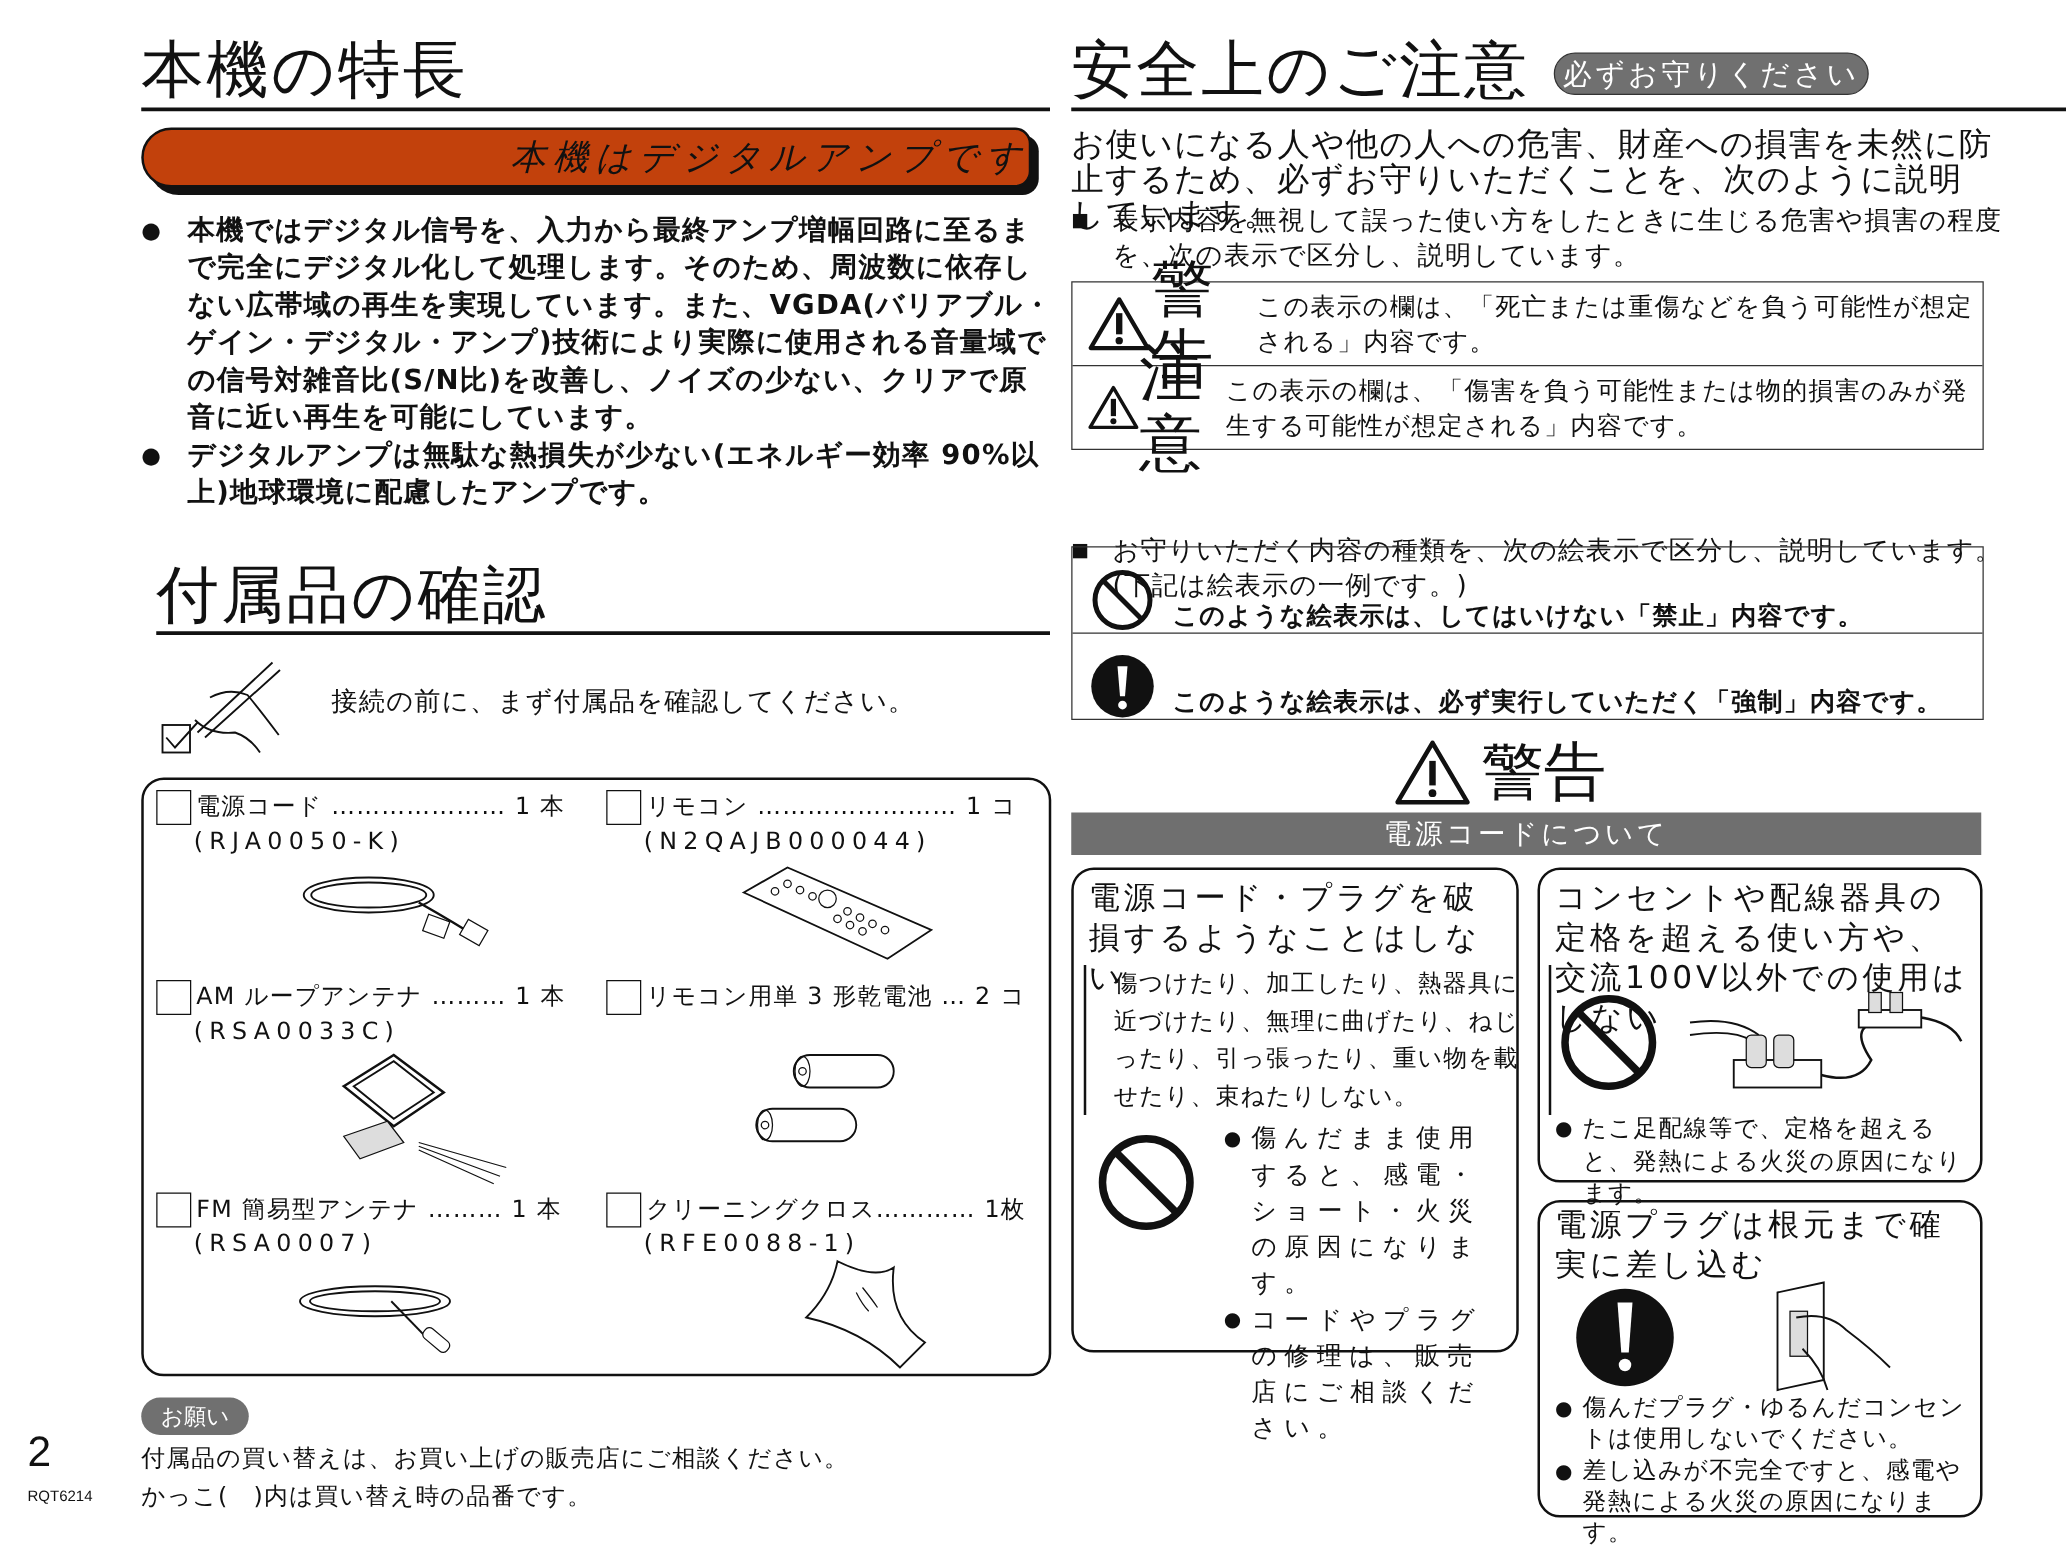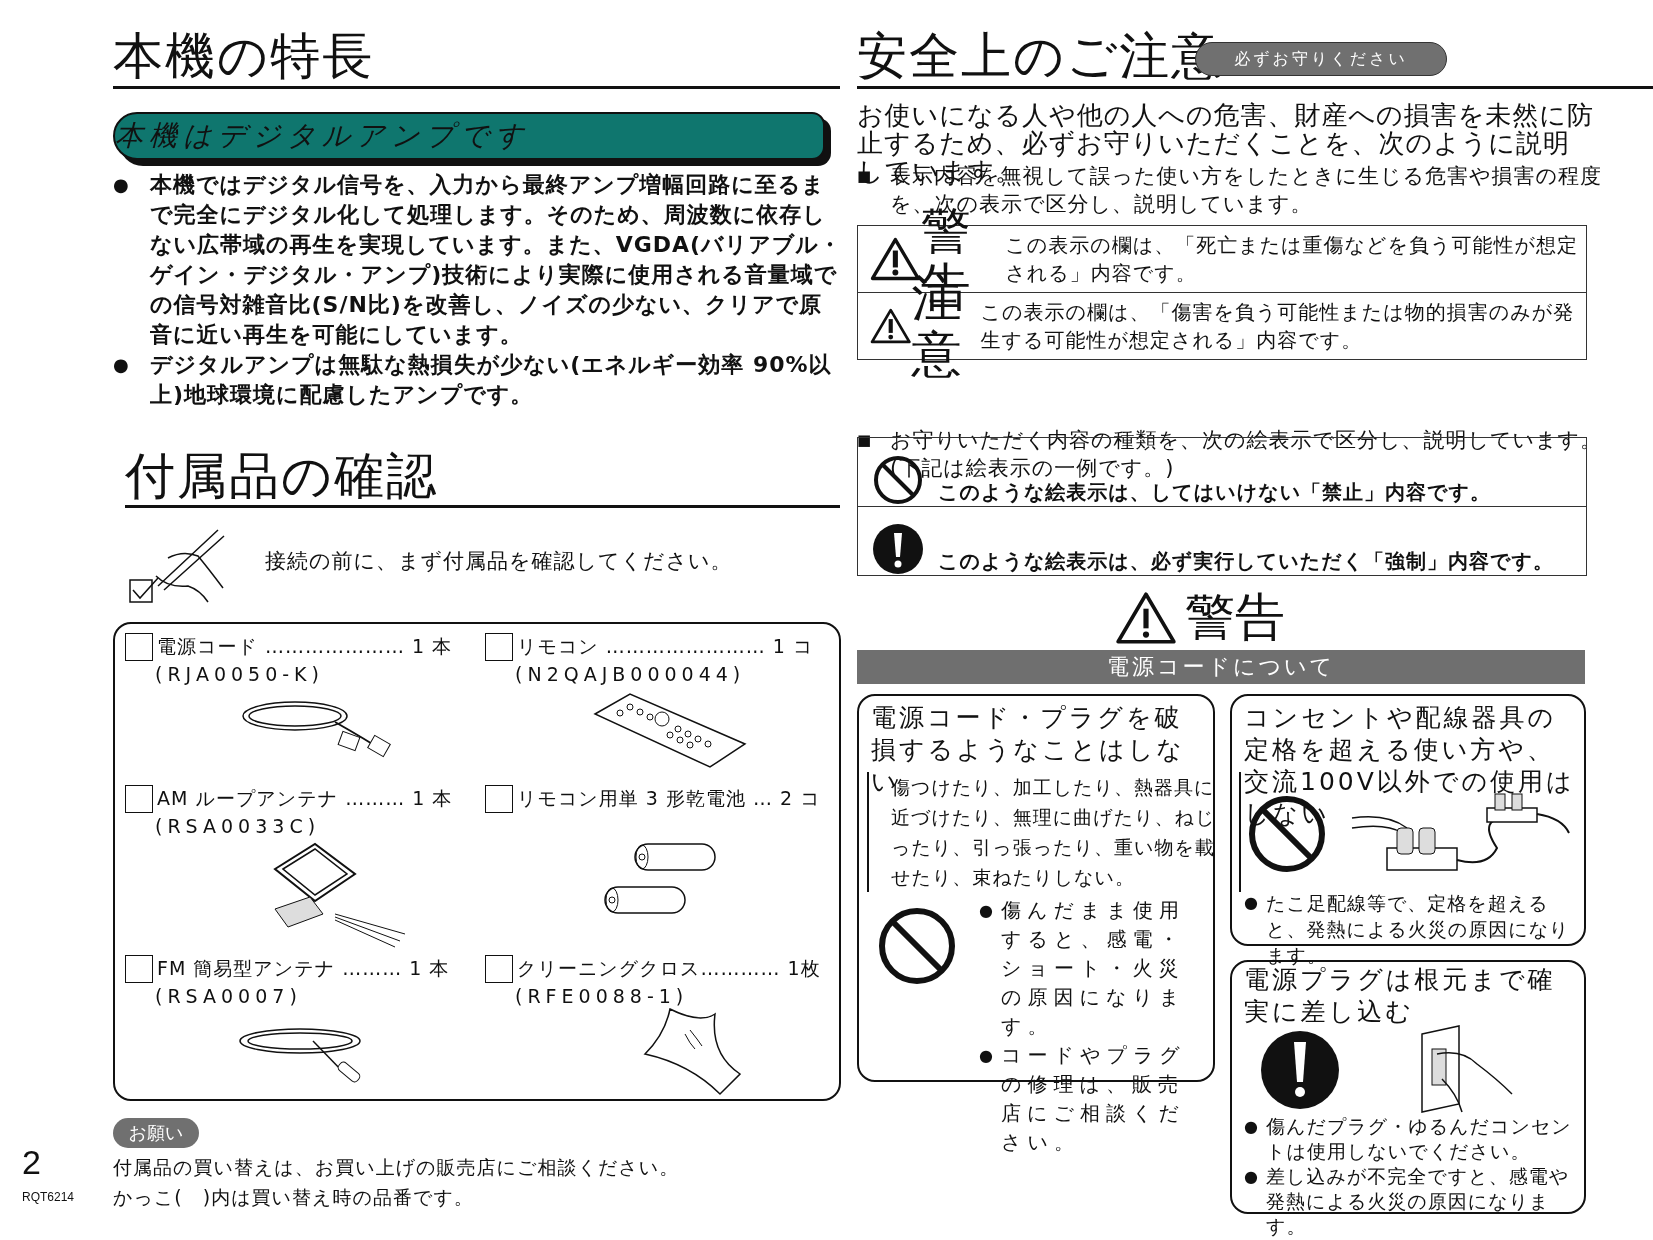--- a/index.html
+++ b/index.html
@@ -5,23 +5,23 @@
   html, body { margin:0; padding:0; background:#fff; }
   body { width:1653px; height:1240px; position:relative; overflow:hidden; color:#111;
          font-family:"DejaVu Sans", sans-serif; }
   .abs { position:absolute; }
   .h1 { font-size:50px; line-height:56px; letter-spacing:2px; font-weight:normal; }
   .rule { height:3px; background:#111; }
   .body-text { font-size:22px; line-height:30px; letter-spacing:1px; }
   .small-text { font-size:20px; line-height:28px; letter-spacing:1px; }
 
   
-  .pill-head { left:113px; top:112px; width:708px; height:44px; border:2px solid #111;
-    border-radius:26px 14px 14px 26px; background:#0f766e; box-shadow:6px 6px 0 #111;
-    display:flex; align-items:center; justify-content:flex-start; }
+  .pill-head { left:113px; top:102px; width:708px; height:44px; border:2px solid #111;
+    border-radius:26px 14px 14px 26px; background:#c2410c; box-shadow:6px 6px 0 #111;
+    display:flex; align-items:center; justify-content:flex-end; }
   .pill-head span { font-size:28px; font-style:italic; letter-spacing:6px; }
 
   .bullet-list { list-style:none; margin:0; padding:0; }
   .bullet-list li { position:relative; padding-left:37px;font-weight:bold; }
   .bullet-list li::before { content:"●"; position:absolute; left:0; top:0; font-size:18px; }
 
   
   .acc-box { left:113px; top:622px; width:724px; height:475px; border:2px solid #111; border-radius:18px; }
   .acc-item { position:absolute; font-size:19px; line-height:27px; letter-spacing:1px; }
   .chk { display:inline-block; width:26px; height:26px; border:1.5px solid #111; vertical-align:middle; margin-right:4px; }
@@ -166,21 +166,21 @@
 </div>
 
 <div class="abs gray-pill" style="left:113px;top:1118px;width:86px;height:30px;font-size:18px;">お願い</div>
 <div class="abs small-text" style="left:113px;top:1153px;font-size:19px;">付属品の買い替えは、お買い上げの販売店にご相談ください。</div>
 <div class="abs small-text" style="left:113px;top:1183px;font-size:19px;">かっこ(　)内は買い替え時の品番です。</div>
 
 <div class="abs page-num">2</div>
 <div class="abs doc-code">RQT6214</div>
 
 <div class="abs h1" style="left:857px;top:28px;">安全上のご注意</div>
-<div class="abs gray-pill" style="left:1195px;top:42px;width:250px;height:32px;font-size:16px;letter-spacing:3px;border:1px solid #333;">必ずお守りください</div>
+<div class="abs gray-pill" style="left:1243px;top:42px;width:250px;height:32px;font-size:23px;letter-spacing:3px;border:1px solid #333;">必ずお守りください</div>
 <div class="abs rule" style="left:857px;top:86px;width:796px;"></div>
 
 <div class="abs small-text" style="left:857px;top:102px;width:740px;font-size:26px;font-family:Liberation Serif, serif;">お使いになる人や他の人への危害、財産への損害を未然に防止するため、必ずお守りいただくことを、次のように説明しています。</div>
 <div class="abs small-text sq-li" style="left:857px;top:162px;width:730px;font-size:21px;">表示内容を無視して誤った使い方をしたときに生じる危害や損害の程度を、次の表示で区分し、説明しています。</div>
 
 <div class="abs sig-table">
   <div class="sig-row">
     <div class="sig-label">
       <svg width="60" height="52" viewBox="0 0 60 52">
         <path d="M30 3 L57 49 L3 49 Z" fill="none" stroke="#111" stroke-width="4" stroke-linejoin="round"></path>

